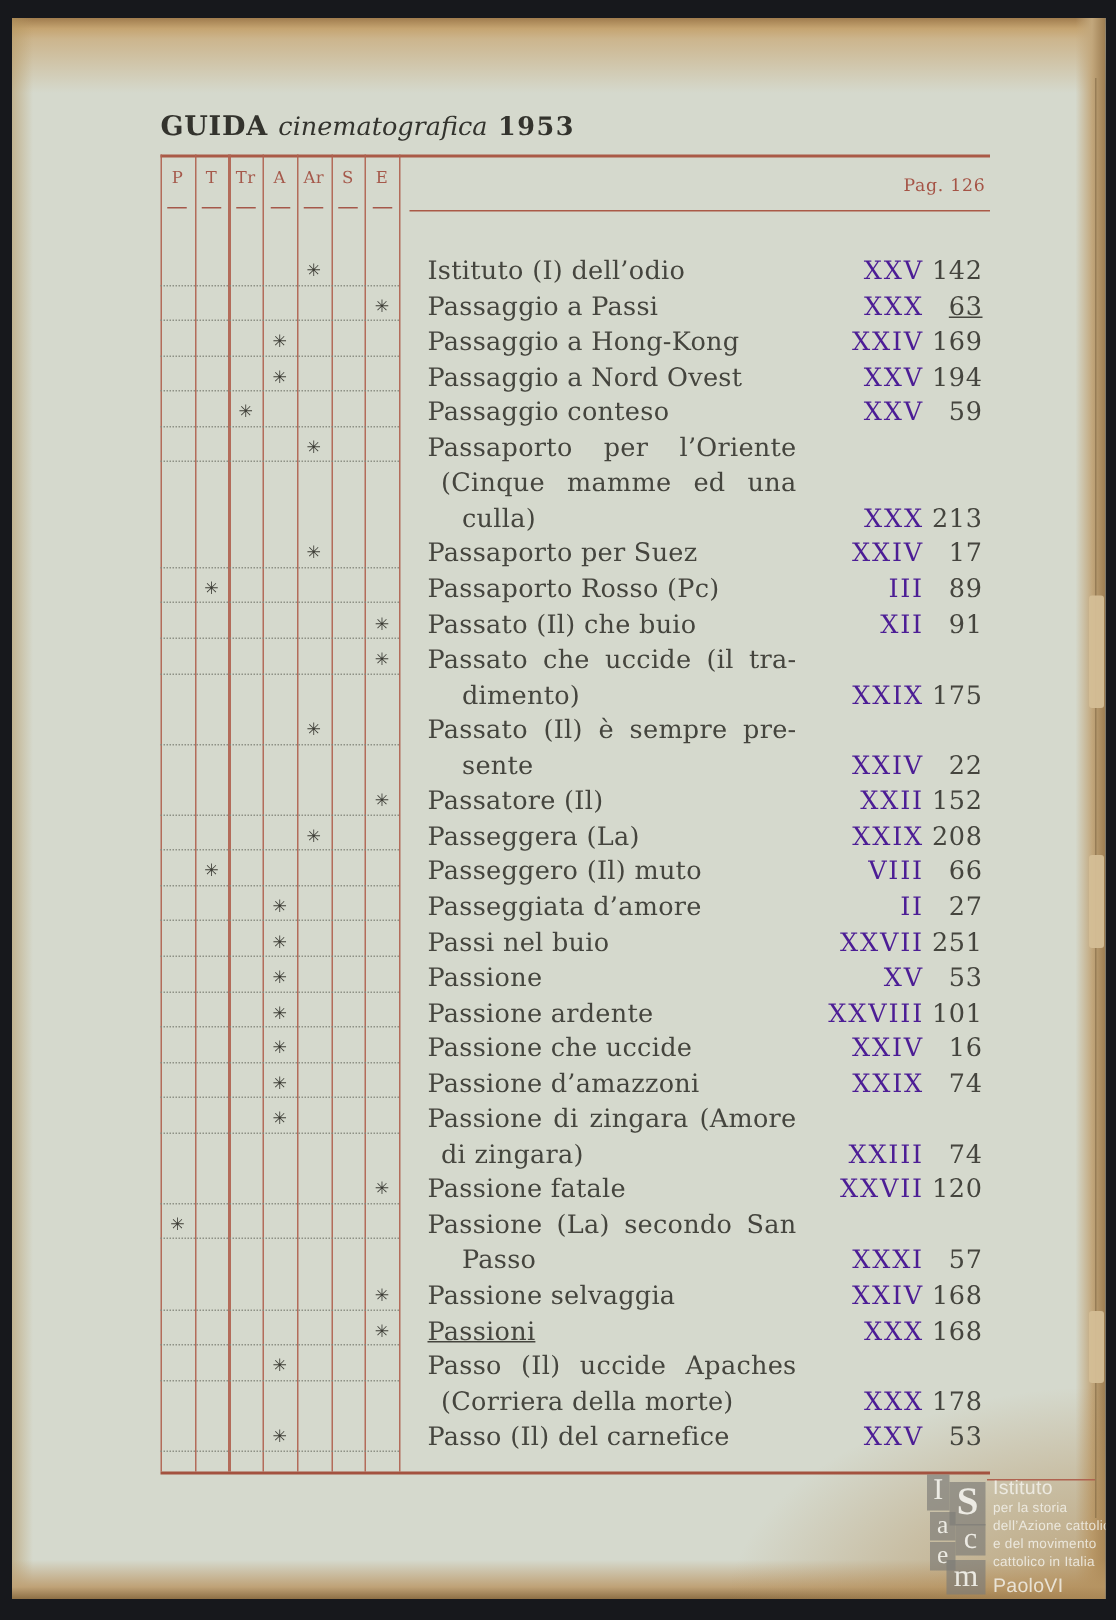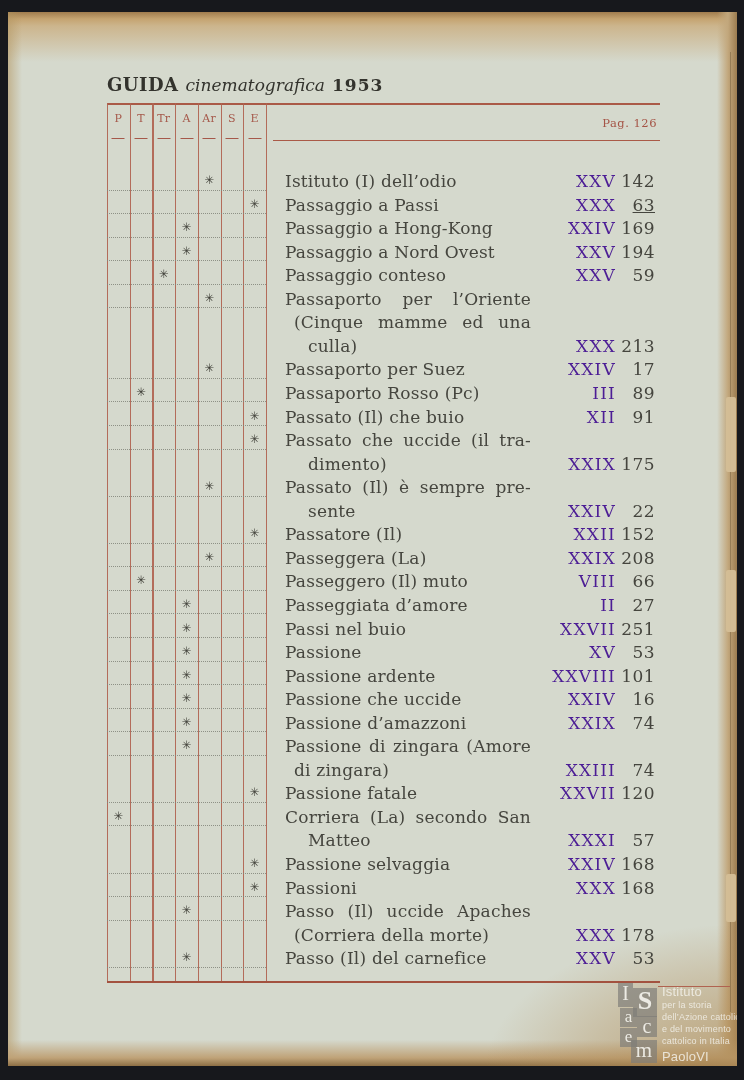--- a/index.html
+++ b/index.html
@@ -228,28 +228,28 @@
       <div class="line-text" style="left: 277px; top: 700.719px;">Passione d’amazzoni</div>
       <div class="roman" style="top: 700.719px;">XXIX</div>
       <div class="pnum" style="top: 700.719px;">74</div>
       <div class="line-text fill" style="left: 277px; top: 724.272px; width: 246px;">Passione di zingara (Amore</div>
       <div class="line-text" style="left: 286px; top: 747.825px;">di zingara)</div>
       <div class="roman" style="top: 747.825px;">XXIII</div>
       <div class="pnum" style="top: 747.825px;">74</div>
       <div class="line-text" style="left: 277px; top: 771.378px;">Passione fatale</div>
       <div class="roman" style="top: 771.378px;">XXVII</div>
       <div class="pnum" style="top: 771.378px;">120</div>
-      <div class="line-text fill" style="left: 277px; top: 794.931px; width: 246px;">Corriera (La) secondo San</div>
-      <div class="line-text" style="left: 300px; top: 818.484px;">Matteo</div>
+      <div class="line-text fill" style="left: 277px; top: 794.931px; width: 246px;">Passione (La) secondo San</div>
+      <div class="line-text" style="left: 300px; top: 818.484px;">Passo</div>
       <div class="roman" style="top: 818.484px;">XXXI</div>
       <div class="pnum" style="top: 818.484px;">57</div>
       <div class="line-text" style="left: 277px; top: 842.037px;">Passione selvaggia</div>
       <div class="roman" style="top: 842.037px;">XXIV</div>
       <div class="pnum" style="top: 842.037px;">168</div>
-      <div class="line-text" style="left: 277px; top: 865.59px;">Passioni</div>
+      <div class="line-text" style="left: 277px; top: 865.59px; text-decoration: underline;">Passioni</div>
       <div class="roman" style="top: 865.59px;">XXX</div>
       <div class="pnum" style="top: 865.59px;">168</div>
       <div class="line-text fill" style="left: 277px; top: 889.143px; width: 246px;">Passo (Il) uccide Apaches</div>
       <div class="line-text" style="left: 286px; top: 912.696px;">(Corriera della morte)</div>
       <div class="roman" style="top: 912.696px;">XXX</div>
       <div class="pnum" style="top: 912.696px;">178</div>
       <div class="line-text" style="left: 277px; top: 936.249px;">Passo (Il) del carnefice</div>
       <div class="roman" style="top: 936.249px;">XXV</div>
       <div class="pnum" style="top: 936.249px;">53</div>
     </div>

